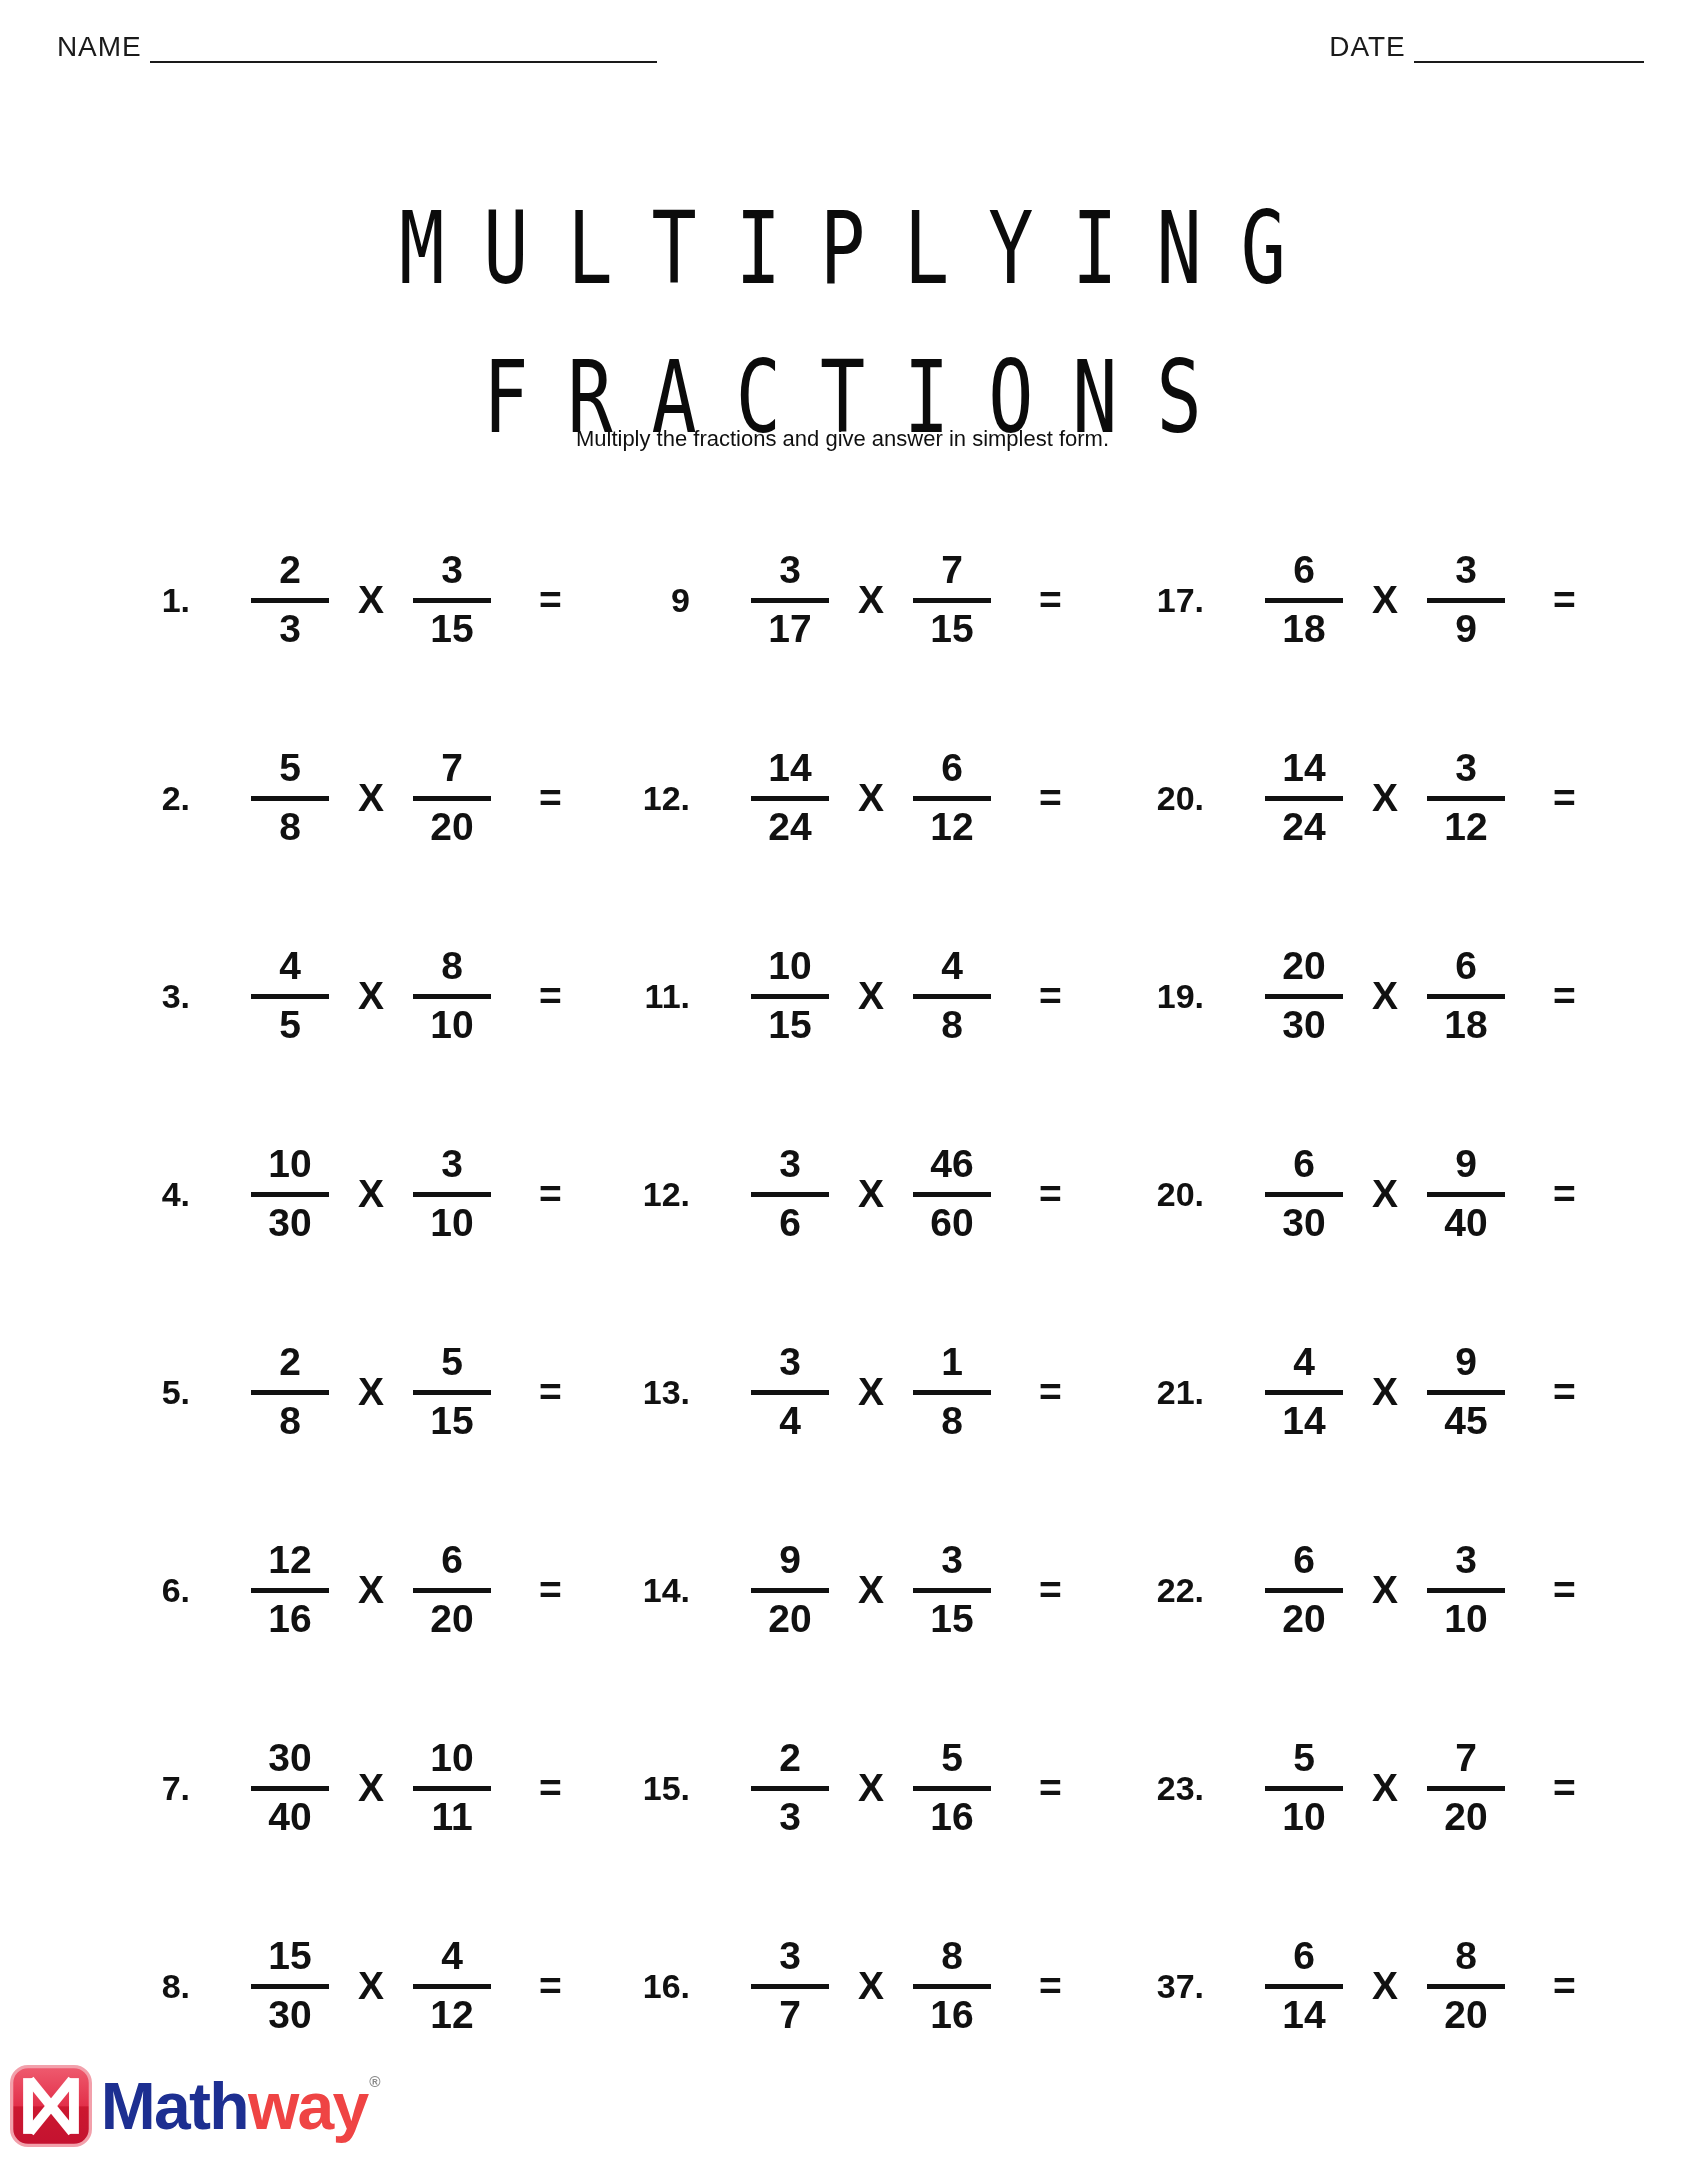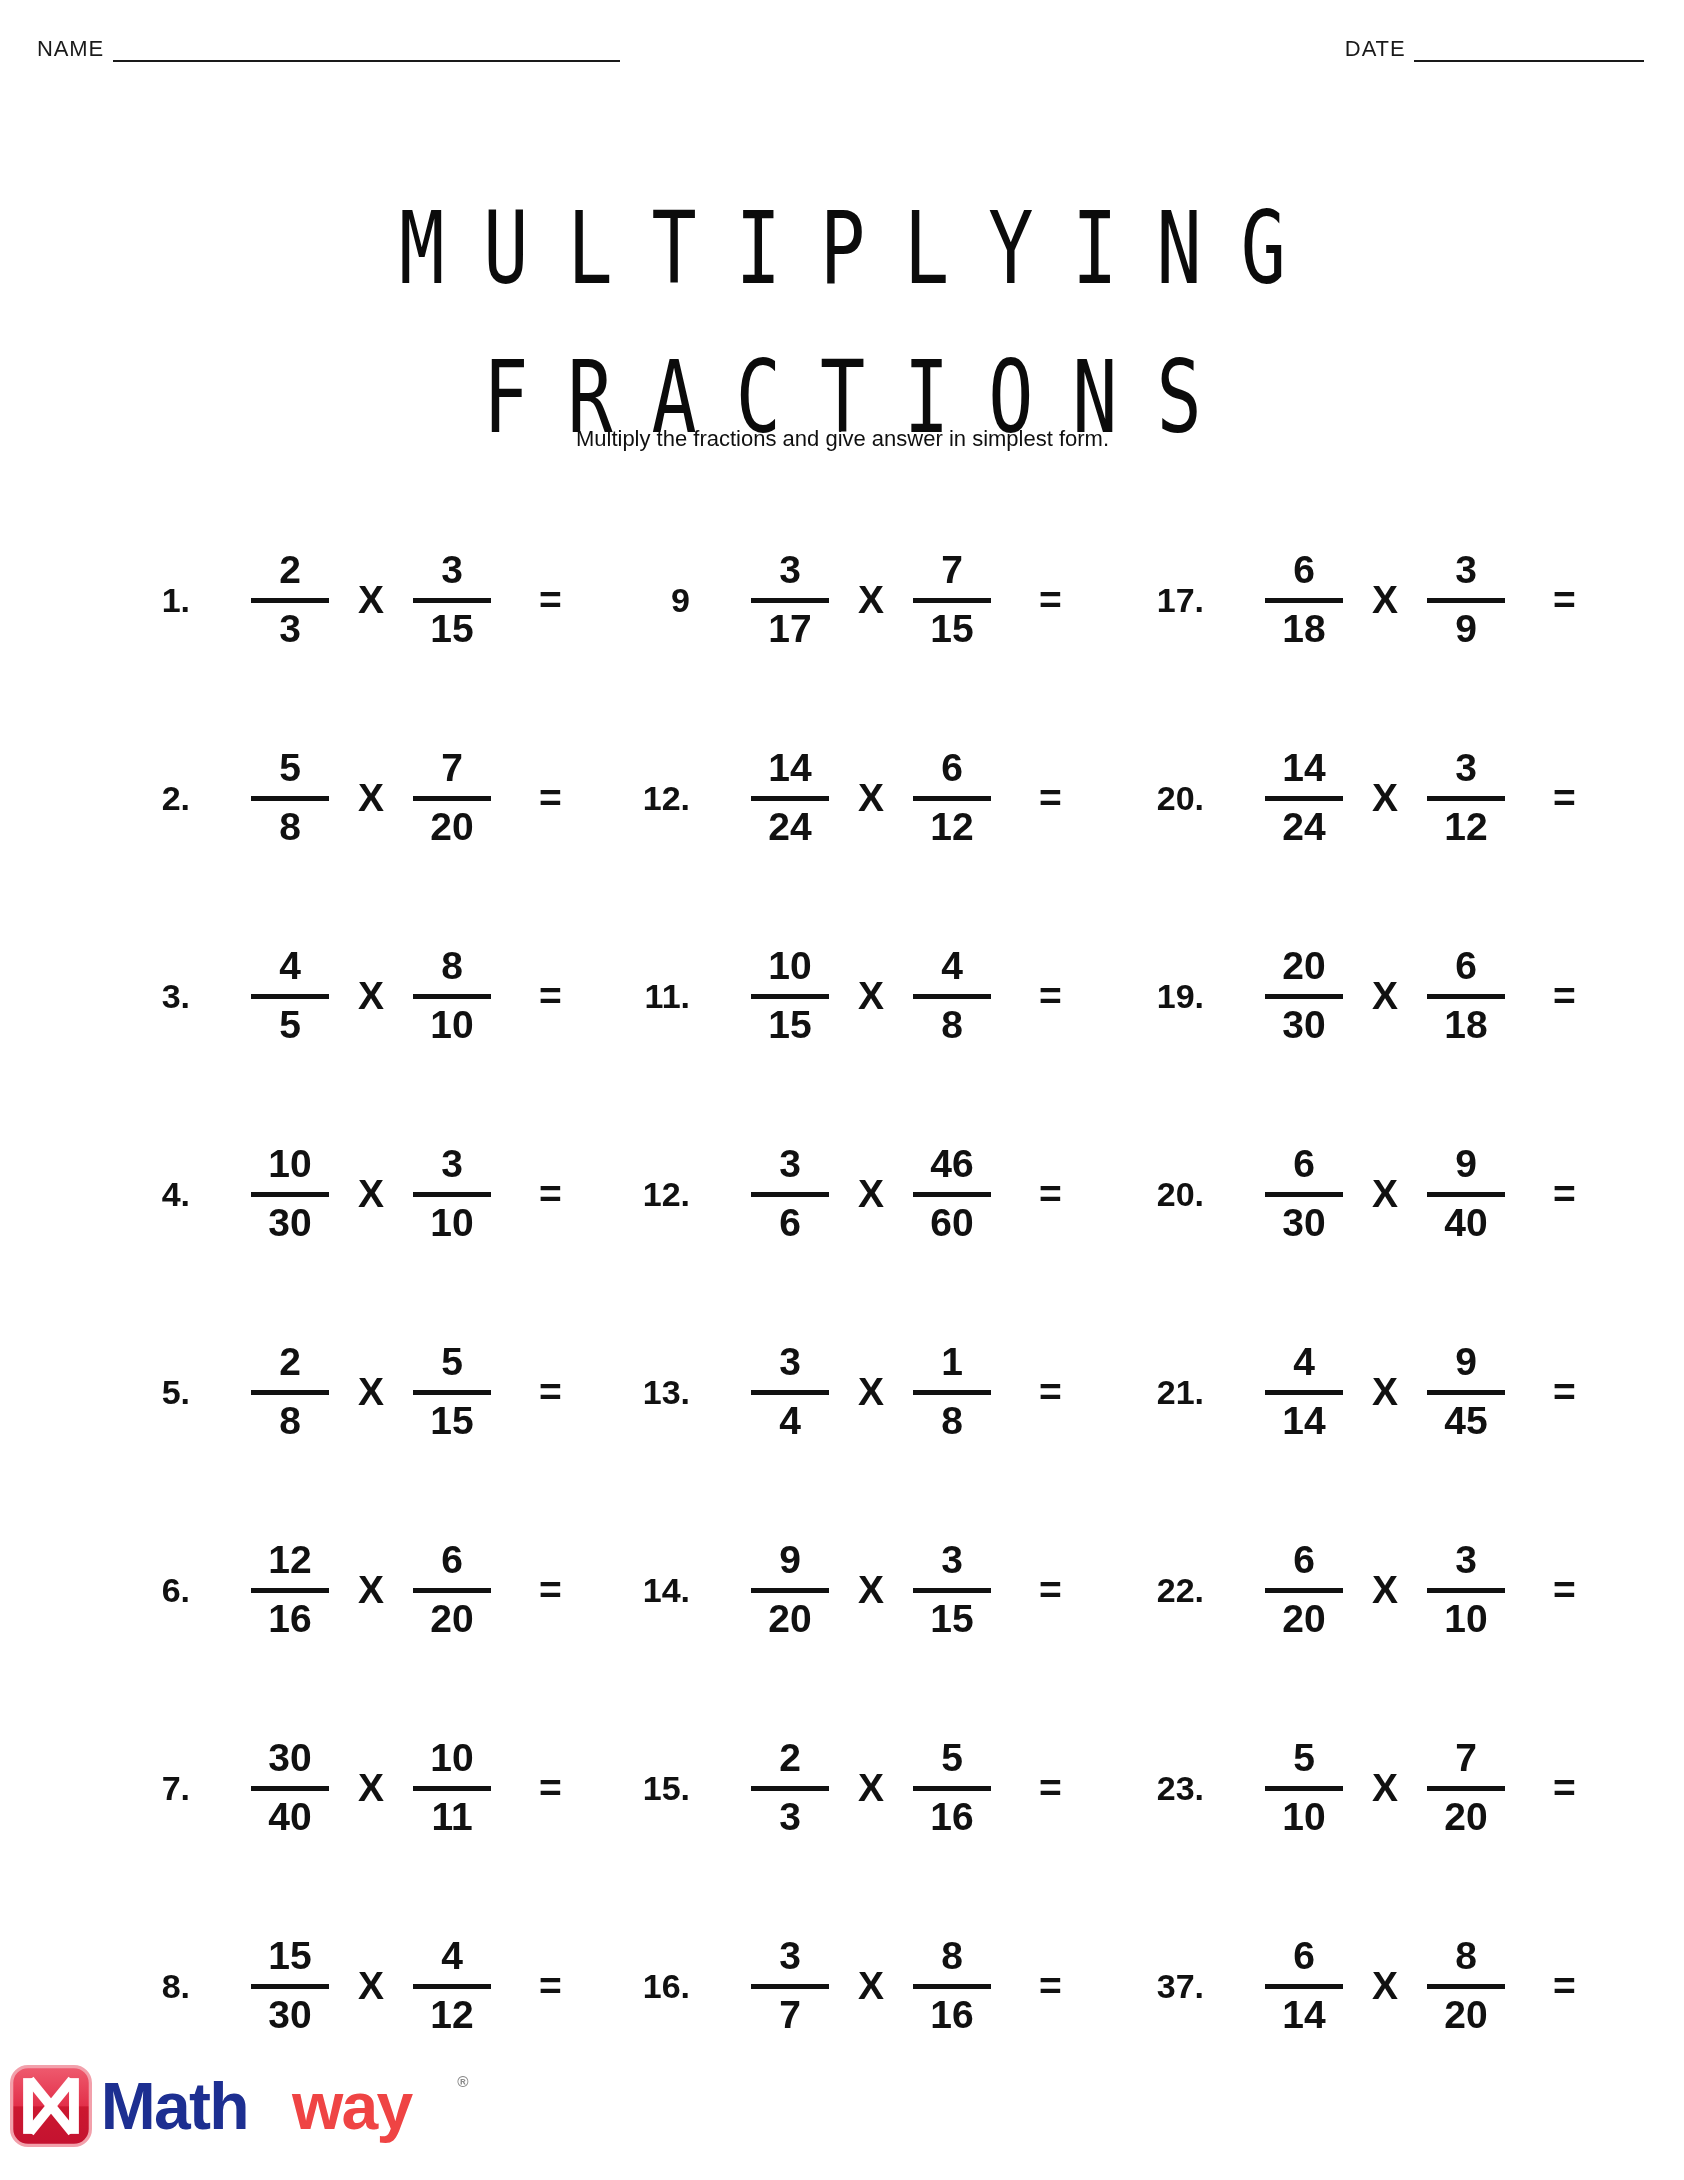--- a/index.html
+++ b/index.html
@@ -2,21 +2,21 @@
 <html style="font-size:13.6px"><head>
 <meta charset="utf-8">
 <style>
   html,body{margin:0;padding:0;}
   body{
     width:1685px;height:2181px;position:relative;background:#ffffff;
     font-family:"Liberation Sans",sans-serif;color:#0f0f0f;overflow:hidden;
   }
   
   .hdr{position:absolute;top:31px;display:flex;align-items:flex-end;}
-  .hdr-label{font-size:22px;letter-spacing:0.9px;font-family:"Liberation Sans",sans-serif;color:#1a1a1a;}
+  .hdr-label{font-size:28px;letter-spacing:0.9px;font-family:"Liberation Sans",sans-serif;color:#1a1a1a;margin-left:20px;}
   .hdr-line{display:inline-block;border-bottom:2.6px solid #1a1a1a;height:29px;margin-left:8.5px;}
   #name-block{left:37px;}
   #name-block .hdr-line{width:507px;}
   #date-block{right:41px;}
   #date-block .hdr-line{width:230px;}
   
   .title{
     position:absolute;top:175px;left:0;right:0;text-align:center;
     font-family:"DejaVu Sans Mono",monospace;font-weight:normal;
     font-size:75px;letter-spacing:39px;padding-left:39px;line-height:113px;
@@ -44,21 +44,21 @@
   .op{font-size:39px;font-weight:bold;flex:0 0 auto;color:#111;}
   .op + .frac{margin-left:29px;}
   .fnum,.fden{
     font-size:39px;font-weight:bold;line-height:1.05;padding:0 12px;color:#111;
   }
   .fbar{display:block;align-self:stretch;height:0;border-top:5.1px solid #111;margin:6.8px 0;}
   .eq{font-size:39px;font-weight:bold;margin-left:48px;flex:0 0 auto;color:#111;}
   
   #footer-logo{position:absolute;left:10.2px;top:2065px;display:flex;align-items:center;}
   #logo-icon{width:82px;height:82px;flex:0 0 auto;}
-  #logo-text{font-size:66px;font-weight:bold;letter-spacing:-1.7px;margin-left:8.5px;display:flex;align-items:flex-start;gap:44px;}
+  #logo-text{font-size:66px;font-weight:bold;letter-spacing:-1.7px;margin-left:8.5px;display:flex;align-items:flex-start;}
   #logo-math{color:#1d2f91;}
   #logo-way{color:#ef4444;}
   #logo-reg{font-size:15.3px;color:#8a8a8a;margin-top:5.1px;margin-left:1.7px;}
 </style>
 </head>
 <body>
 
 <div class="hdr" id="name-block">
   <span class="hdr-label">NAME</span>
   <span class="hdr-line"></span>

